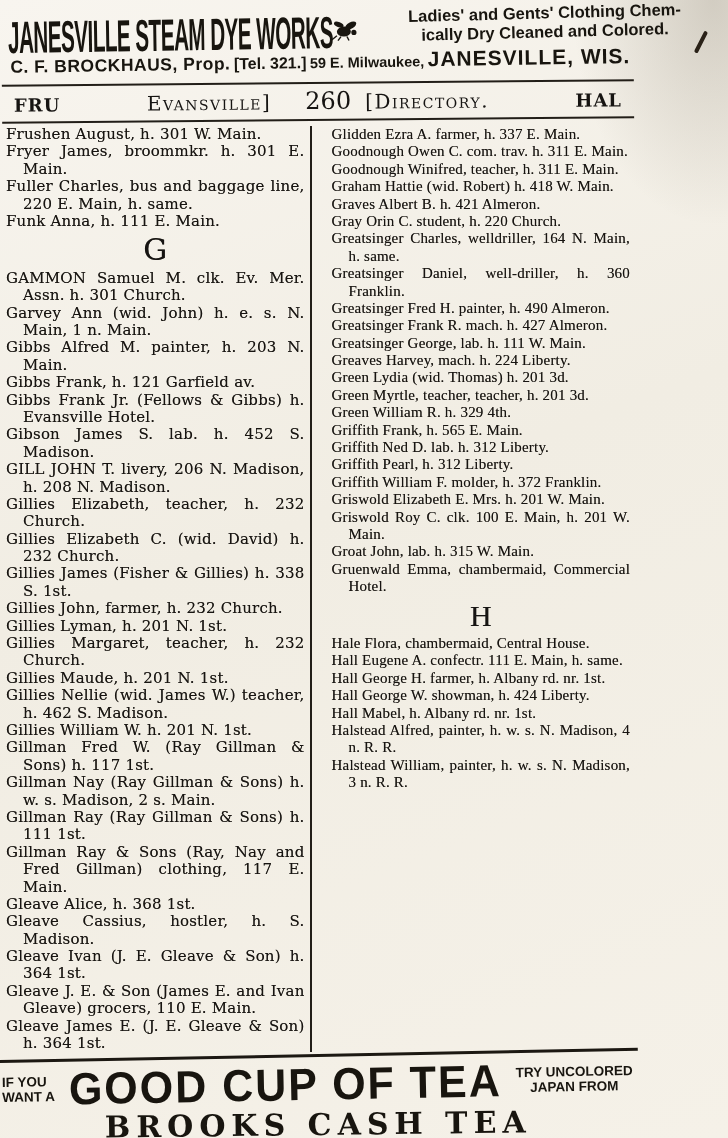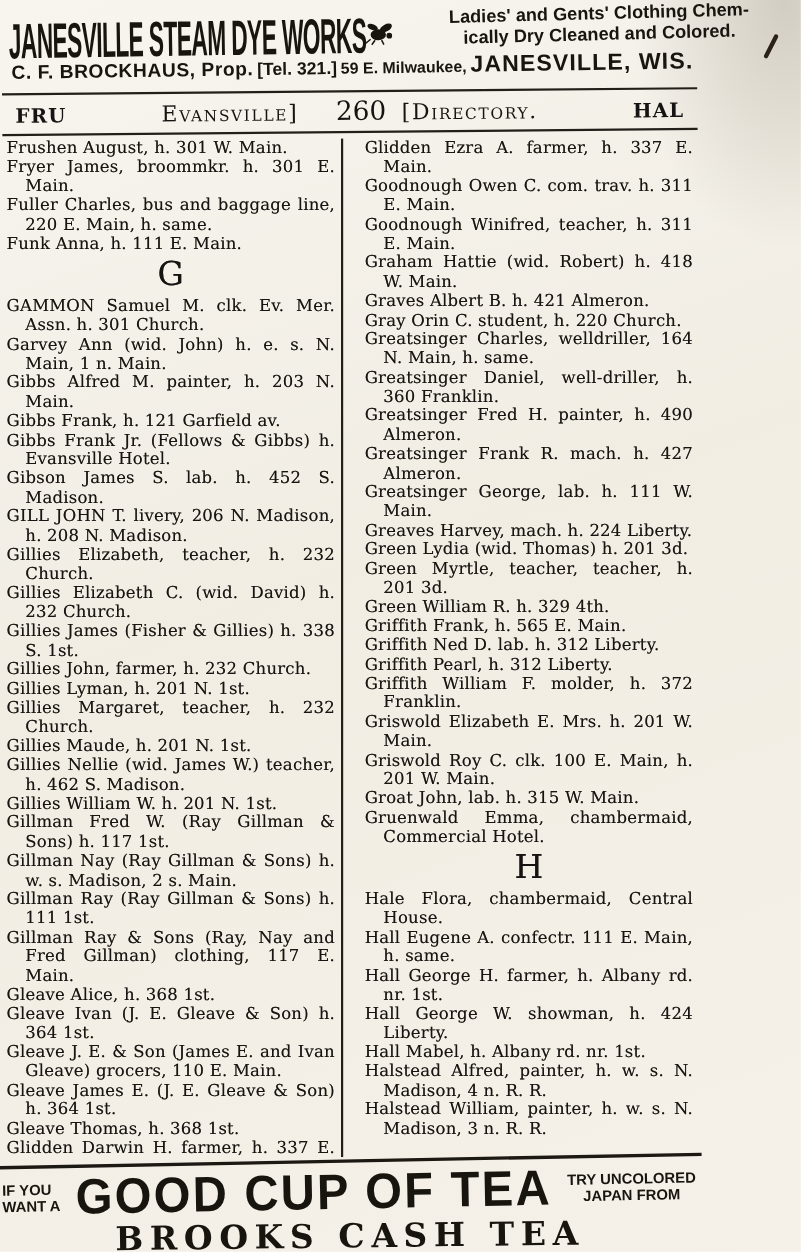--- a/index.html
+++ b/index.html
@@ -53,21 +53,21 @@
   }
   .guide-word { font-size: 18px; letter-spacing: 1px; font-weight: bold; }
   .rh-center { display: flex; align-items: baseline; gap: 14px; }
   .rh-title { font-variant: small-caps; font-size: 20px; letter-spacing: 1.5px; }
   .rh-pagenum { font-size: 24px; margin-left: 20px; }
 
   
   .columns { display: flex; height: 926px; overflow: hidden; padding: 5px 6px 0 6px; }
   .col { flex: 1 1 0; overflow: hidden; }
   .col-left  { padding-right: 5px; }
-  .col-right { padding-left: 20px; }
+  .col-right { padding-left: 20px; font-family: Liberation Serif, serif; }
   .col-divider { width: 2px; background: #221e18; flex: 0 0 2px; }
   .entry {
     margin: 0; padding-left: 17px; text-indent: -17px;
     font-size: 15px; line-height: 1.16; letter-spacing: 0.2px;
     text-align: justify; color: #171411;
     text-shadow: 0 0 0.5px rgba(20,16,10,0.55);
   }
   .section-letter {
     text-align: center; font-size: 30px; line-height: 1.15;
     margin: 3px 0 2px 0; text-shadow: 0 0 0.5px rgba(20,16,10,0.6);
@@ -152,20 +152,21 @@
         <p class="entry">Gillies Lyman, h. 201 N. 1st.</p>
         <p class="entry">Gillies Margaret, teacher, h. 232 Church.</p>
         <p class="entry">Gillies Maude, h. 201 N. 1st.</p>
         <p class="entry">Gillies Nellie (wid. James W.) teacher, h. 462 S. Madison.</p>
         <p class="entry">Gillies William W. h. 201 N. 1st.</p>
         <p class="entry">Gillman Fred W. (Ray Gillman &amp; Sons) h. 117 1st.</p>
         <p class="entry">Gillman Nay (Ray Gillman &amp; Sons) h. w. s. Madison, 2 s. Main.</p>
         <p class="entry">Gillman Ray (Ray Gillman &amp; Sons) h. 111 1st.</p>
         <p class="entry">Gillman Ray &amp; Sons (Ray, Nay and Fred Gillman) clothing, 117 E. Main.</p>
         <p class="entry">Gleave Alice, h. 368 1st.</p>
+        <p class="entry">Gleave Cassius, hostler, h. S. Madison.</p>
         <p class="entry">Gleave Ivan (J. E. Gleave &amp; Son) h. 364 1st.</p>
         <p class="entry">Gleave J. E. &amp; Son (James E. and Ivan Gleave) grocers, 110 E. Main.</p>
         <p class="entry">Gleave James E. (J. E. Gleave &amp; Son) h. 364 1st.</p>
         <p class="entry">Gleave Thomas, h. 368 1st.</p>
         <p class="entry">Glidden Darwin H. farmer, h. 337 E. Main.</p>
       </div>
     <div class="col-divider"></div>
     <div class="col col-right">
         <p class="entry">Glidden Ezra A. farmer, h. 337 E. Main.</p>
         <p class="entry">Goodnough Owen C. com. trav. h. 311 E. Main.</p>

